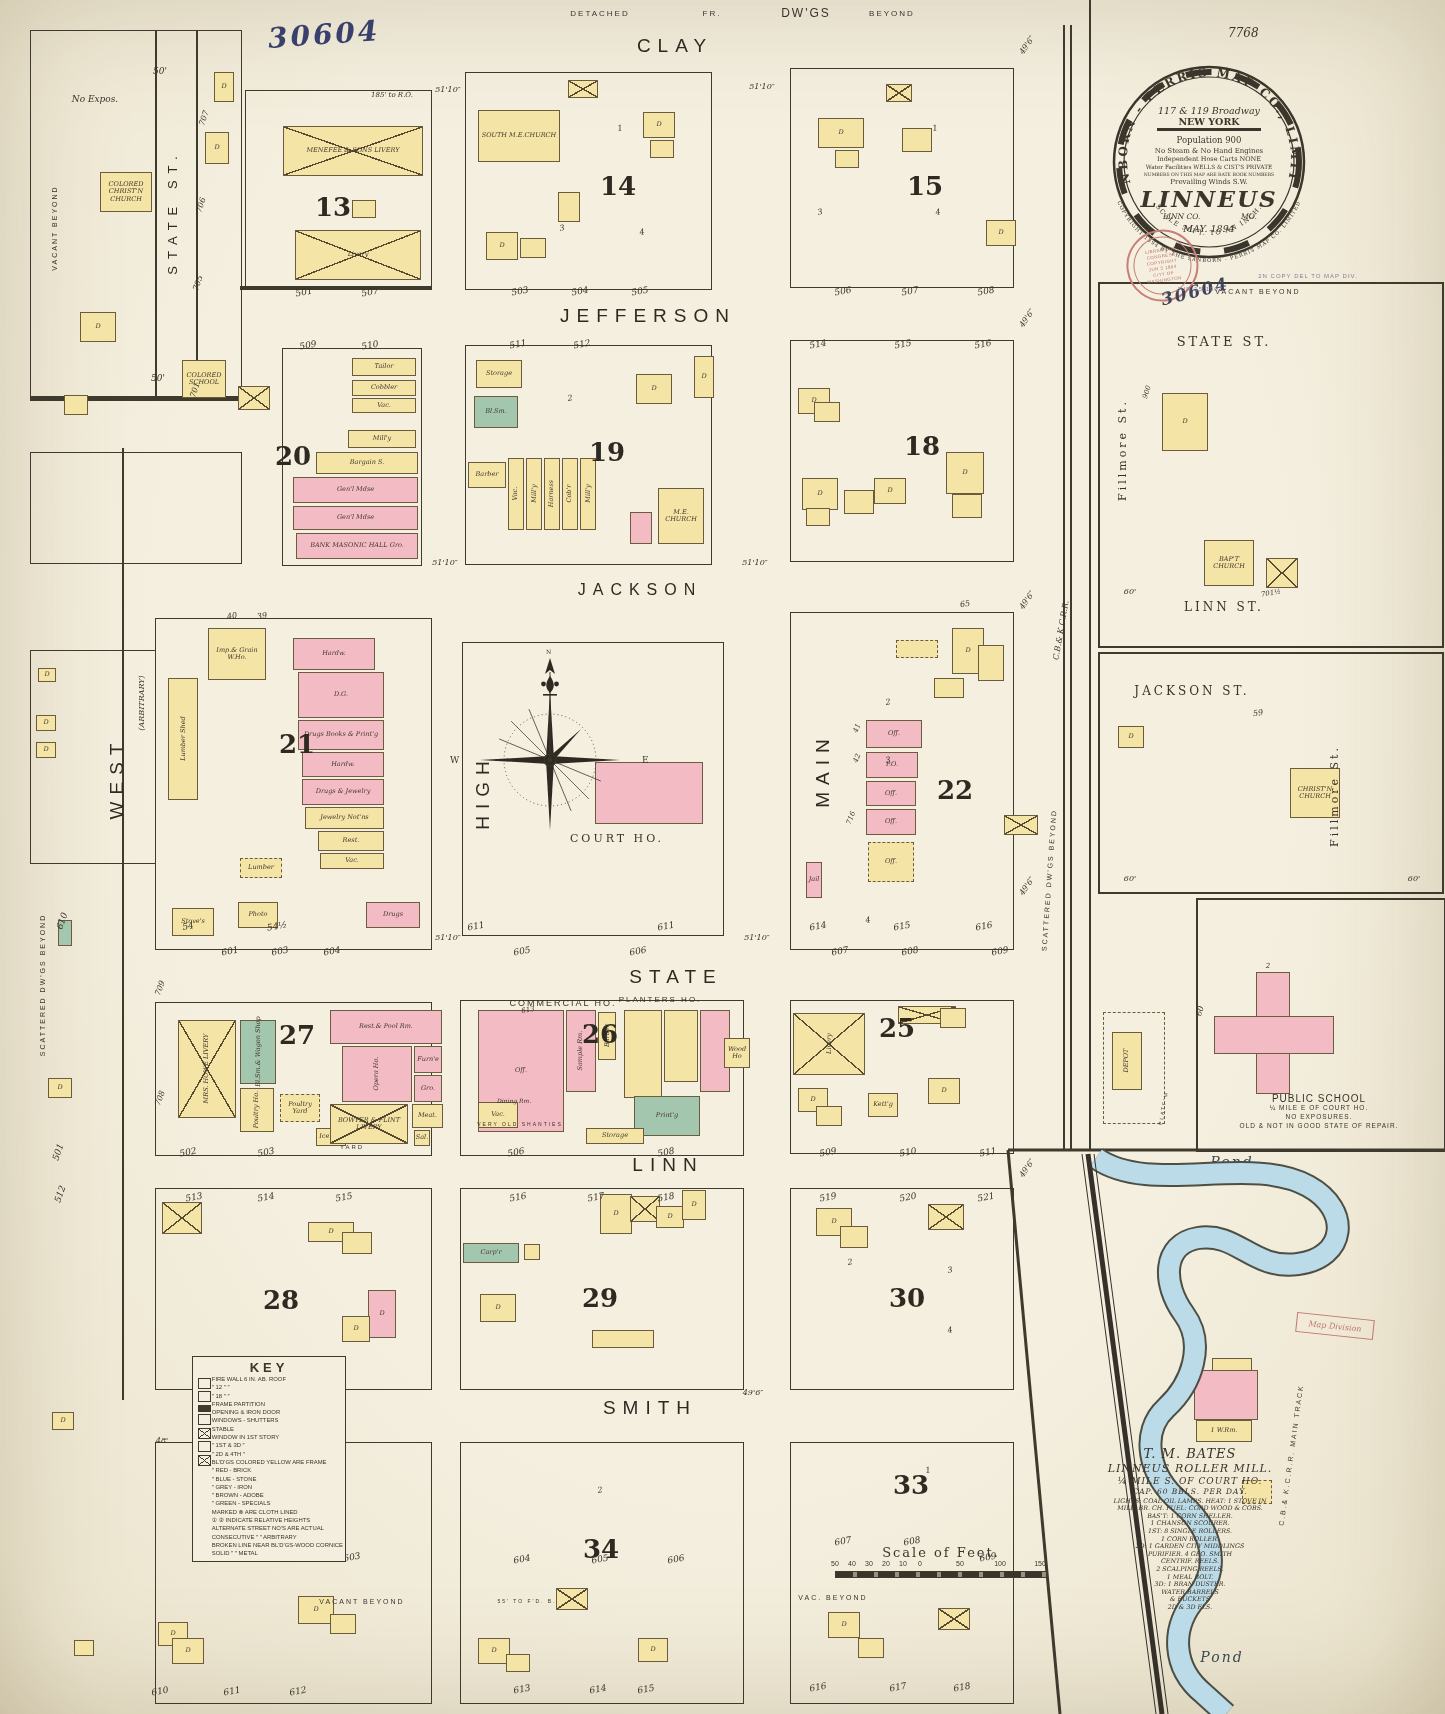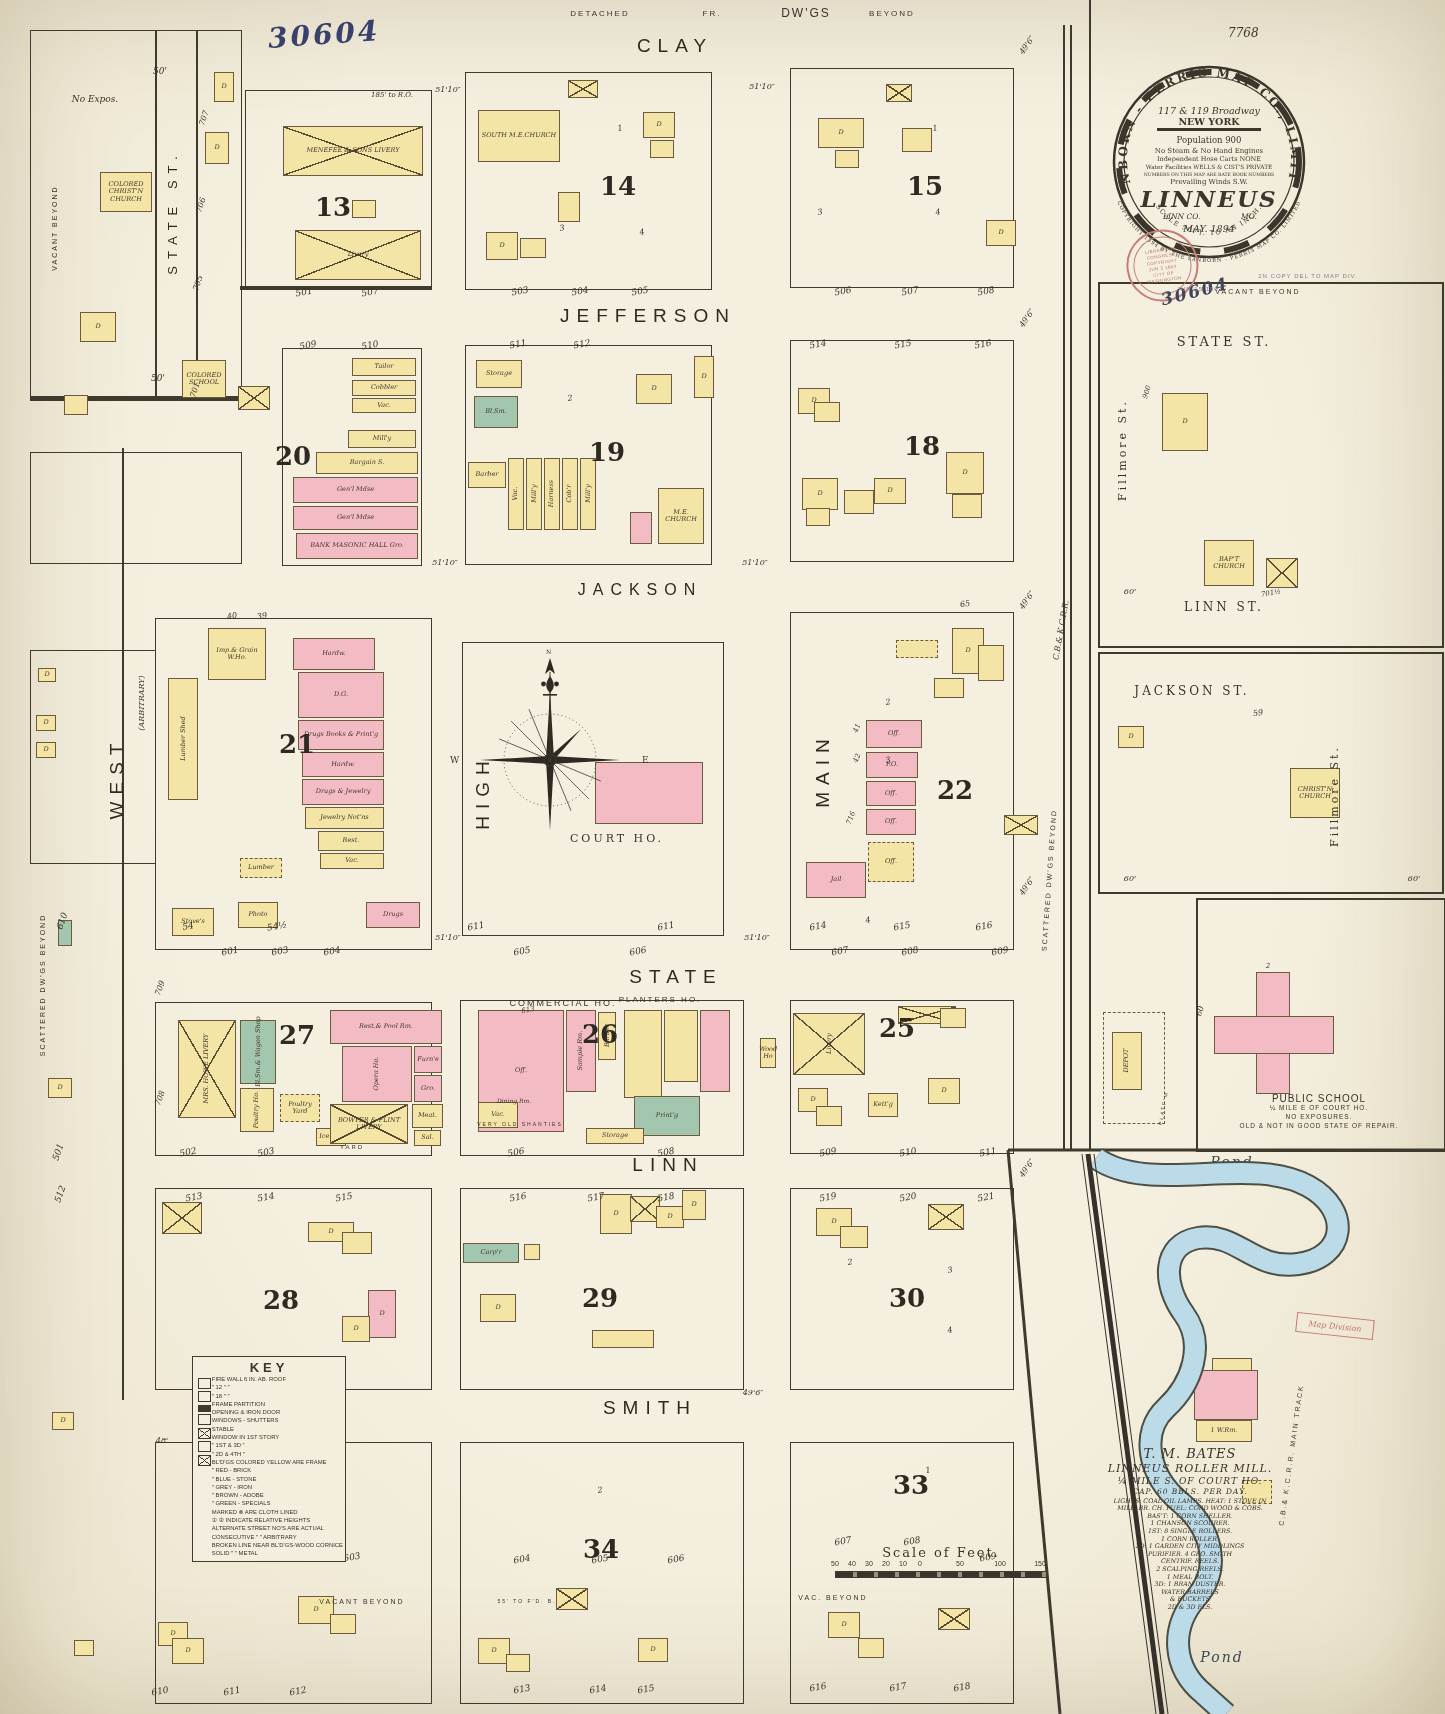--- a/index.html
+++ b/index.html
@@ -286,21 +286,21 @@
       </div>
       <div class="bldg c-P" style="left: 866px; top: 781px; width: 50px; height: 25px;">
         <span class="blabel">Off.</span>
       </div>
       <div class="bldg c-P" style="left: 866px; top: 809px; width: 50px; height: 26px;">
         <span class="blabel">Off.</span>
       </div>
       <div class="bldg c-Y dash" style="left: 868px; top: 842px; width: 46px; height: 40px;">
         <span class="blabel">Off.</span>
       </div>
-      <div class="bldg c-P" style="left: 806px; top: 862px; width: 60px; height: 36px;">
+      <div class="bldg c-P" style="left: 806px; top: 862px; width: 16px; height: 36px;">
         <span class="blabel">Jail</span>
       </div>
       <div class="bldg c-Y" style="left: 952px; top: 628px; width: 32px; height: 46px;">
         <span class="blabel">D</span>
       </div>
       <div class="bldg c-Y" style="left: 978px; top: 645px; width: 26px; height: 36px;"></div>
       <div class="bldg c-Y x2" style="left: 1004px; top: 815px; width: 34px; height: 20px;"></div>
       <div class="bldg c-Y" style="left: 934px; top: 678px; width: 30px; height: 20px;"></div>
       <div class="bldg c-Y dash" style="left: 896px; top: 640px; width: 42px; height: 18px;"></div>
       <div class="bldg c-Y x2" style="left: 793px; top: 1013px; width: 72px; height: 62px;">
@@ -327,21 +327,21 @@
       </div>
       <div class="bldg c-P" style="left: 566px; top: 1010px; width: 30px; height: 82px;">
         <span class="blabel rotl">Sample Rm.</span>
       </div>
       <div class="bldg c-Y" style="left: 598px; top: 1012px; width: 18px; height: 48px;">
         <span class="blabel rotl">Barber</span>
       </div>
       <div class="bldg c-Y" style="left: 624px; top: 1010px; width: 38px; height: 88px;"></div>
       <div class="bldg c-Y" style="left: 664px; top: 1010px; width: 34px; height: 72px;"></div>
       <div class="bldg c-P" style="left: 700px; top: 1010px; width: 30px; height: 82px;"></div>
-      <div class="bldg c-Y" style="left: 724px; top: 1038px; width: 16px; height: 30px; margin-left: 36px;">
+      <div class="bldg c-Y" style="left: 724px; top: 1038px; width: 26px; height: 30px;">
         <span class="blabel">Wood Ho</span>
       </div>
       <div class="bldg c-G" style="left: 634px; top: 1096px; width: 66px; height: 40px;">
         <span class="blabel">Print'g</span>
       </div>
       <div class="bldg c-Y" style="left: 478px; top: 1102px; width: 40px; height: 26px;">
         <span class="blabel">Vac.</span>
       </div>
       <div class="bldg c-Y" style="left: 586px; top: 1128px; width: 58px; height: 16px;">
         <span class="blabel">Storage</span>
@@ -372,21 +372,21 @@
       </div>
       <div class="bldg c-P" style="left: 414px; top: 1075px; width: 28px; height: 27px;">
         <span class="blabel">Gro.</span>
       </div>
       <div class="bldg c-Y" style="left: 412px; top: 1104px; width: 31px; height: 24px;">
         <span class="blabel">Meat.</span>
       </div>
       <div class="bldg c-Y x2" style="left: 330px; top: 1104px; width: 78px; height: 40px;">
         <span class="blabel">BOWYER &amp; FLINT LIVERY</span>
       </div>
-      <div class="bldg c-Y" style="left: 414px; top: 1130px; width: 27px; height: 16px; justify-content: center;">
+      <div class="bldg c-Y" style="left: 414px; top: 1130px; width: 16px; height: 16px; justify-content: center;">
         <span class="blabel">Sal.</span>
       </div>
       <div class="bldg c-Y x2" style="left: 162px; top: 1202px; width: 40px; height: 32px;"></div>
       <div class="bldg c-Y" style="left: 308px; top: 1222px; width: 46px; height: 20px;">
         <span class="blabel">D</span>
       </div>
       <div class="bldg c-Y" style="left: 342px; top: 1232px; width: 30px; height: 22px;"></div>
       <div class="bldg c-P" style="left: 368px; top: 1290px; width: 28px; height: 48px;">
         <span class="blabel">D</span>
       </div>

